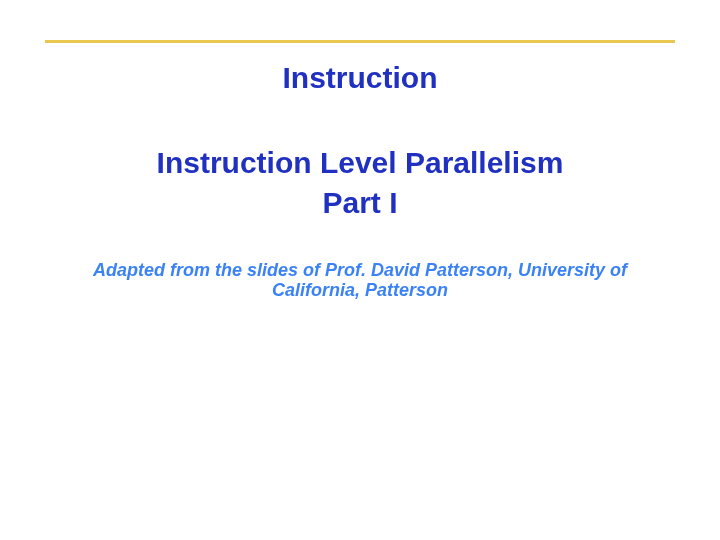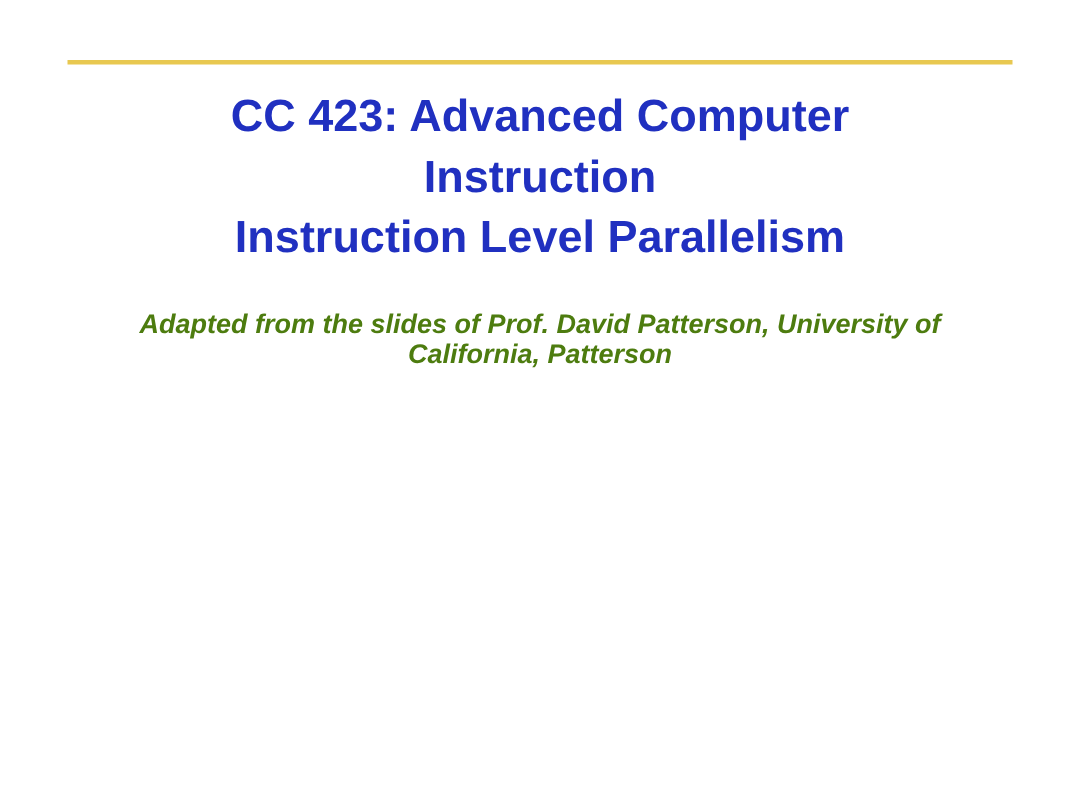--- a/index.html
+++ b/index.html
@@ -31,49 +31,50 @@
       text-align: center;
     }
     .title-line {
       color: #2030c0;
       font-size: 30px;
       font-weight: bold;
       line-height: 1.35;
       font-family: Arial, Helvetica, sans-serif;
     }
     .subtitle-block {
+      margin-top: 44px;
     }
     .subtitle-line {
       color: #2030c0;
       font-size: 30px;
       font-weight: bold;
       line-height: 1.35;
       font-family: Arial, Helvetica, sans-serif;
     }
     .attribution {
-      margin-top: 26px;
-      color: #4d7c0f;
+      margin-top: 36px;
+      color: #3b82f6;
       font-size: 18px;
       font-style: italic;
       font-weight: bold;
       line-height: 1.15;
       font-family: Arial, Helvetica, sans-serif;
       padding: 0 36px;
     }
   </style>
 </head>
 <body>
 
 <div class="top-line"></div>
 
 <div class="content">
-  <div class="title-line">CC 423: Advanced Computer</div>
   <div class="title-line">Instruction</div>
 
   <div class="subtitle-block">
     <div class="subtitle-line">Instruction Level Parallelism</div>
+    <div class="subtitle-line">Part I</div>
   </div>
 
   <div class="attribution">
     <div>Adapted from the slides of Prof. David Patterson, University of</div>
     <div>California, Patterson</div>
   </div>
 </div>
 
 </body></html>

